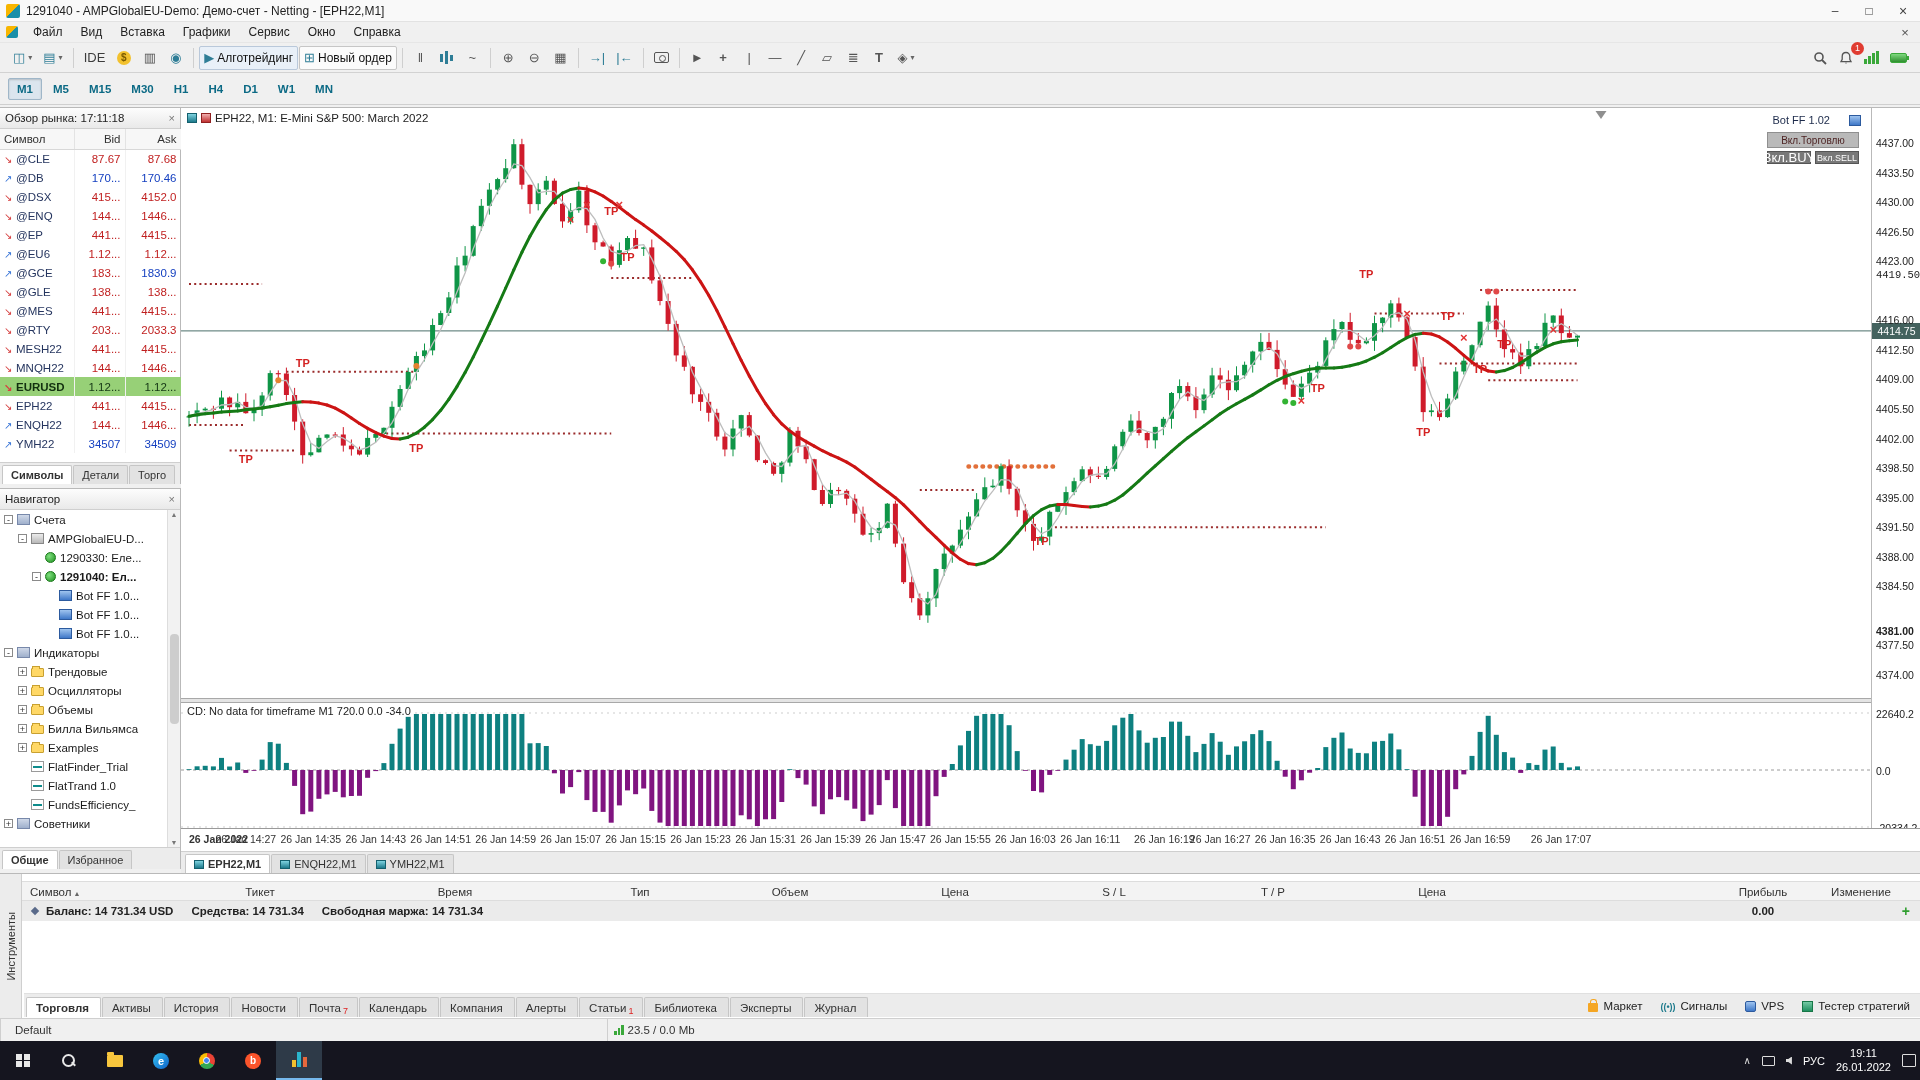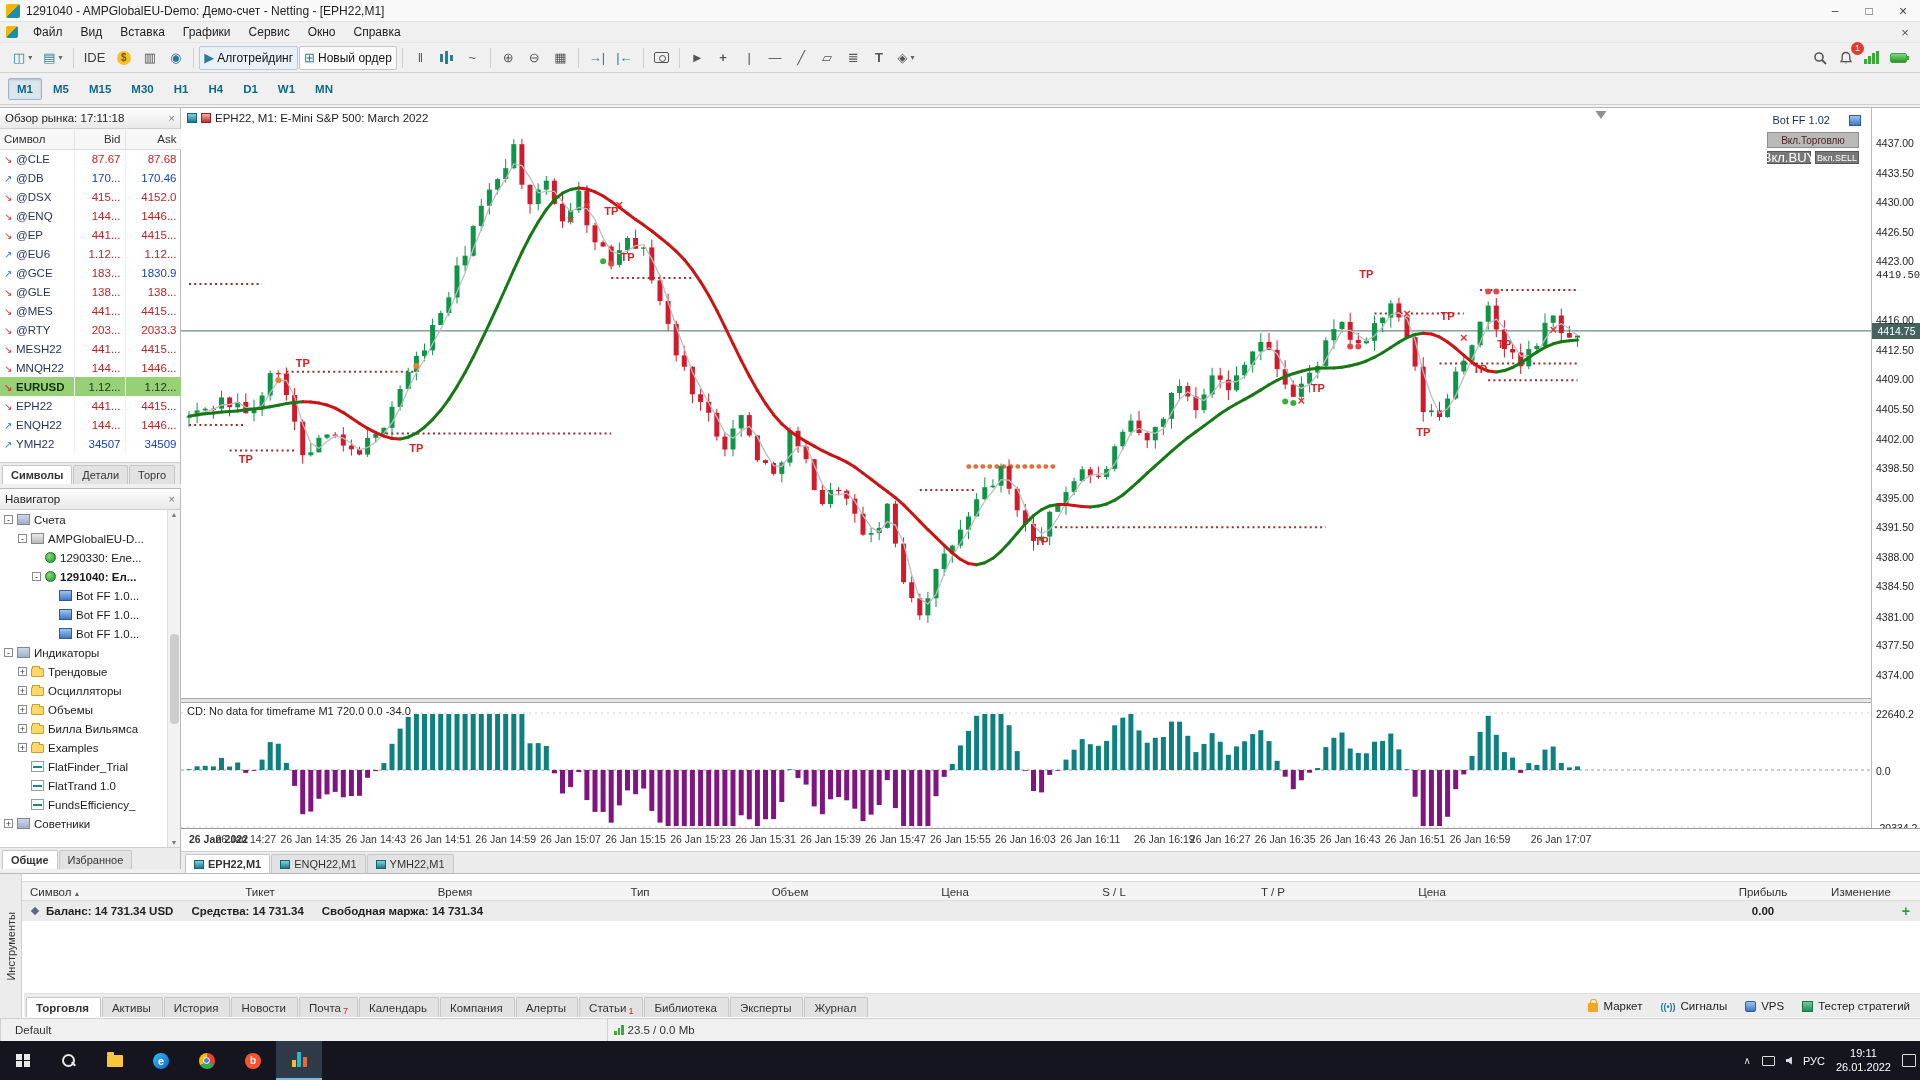--- a/index.html
+++ b/index.html
@@ -1367,21 +1367,21 @@
     <div class="ps-label" style="top: 206.3px;">4416.00</div>
     <div class="ps-label" style="top: 235.9px;">4412.50</div>
     <div class="ps-label" style="top: 265.4px;">4409.00</div>
     <div class="ps-label" style="top: 295px;">4405.50</div>
     <div class="ps-label" style="top: 324.6px;">4402.00</div>
     <div class="ps-label" style="top: 354.1px;">4398.50</div>
     <div class="ps-label" style="top: 383.7px;">4395.00</div>
     <div class="ps-label" style="top: 413.2px;">4391.50</div>
     <div class="ps-label" style="top: 442.8px;">4388.00</div>
     <div class="ps-label" style="top: 472.3px;">4384.50</div>
-    <div class="ps-label" style="top: 503px;">4381.00</div>
+    <div class="ps-label" style="top: 517px; font-weight: bold;">4381.00</div>
     <div class="ps-label" style="top: 531.4px;">4377.50</div>
     <div class="ps-label" style="top: 561px;">4374.00</div>
   </div>
 
 <div id="time-axis">
     <div class="ta-label first" style="left: 8px;">26 Jan 2022</div>
     <div class="ta-label" style="left: 64.8px;">26 Jan 14:27</div>
     <div class="ta-label" style="left: 129.8px;">26 Jan 14:35</div>
     <div class="ta-label" style="left: 194.8px;">26 Jan 14:43</div>
     <div class="ta-label" style="left: 259.7px;">26 Jan 14:51</div>

